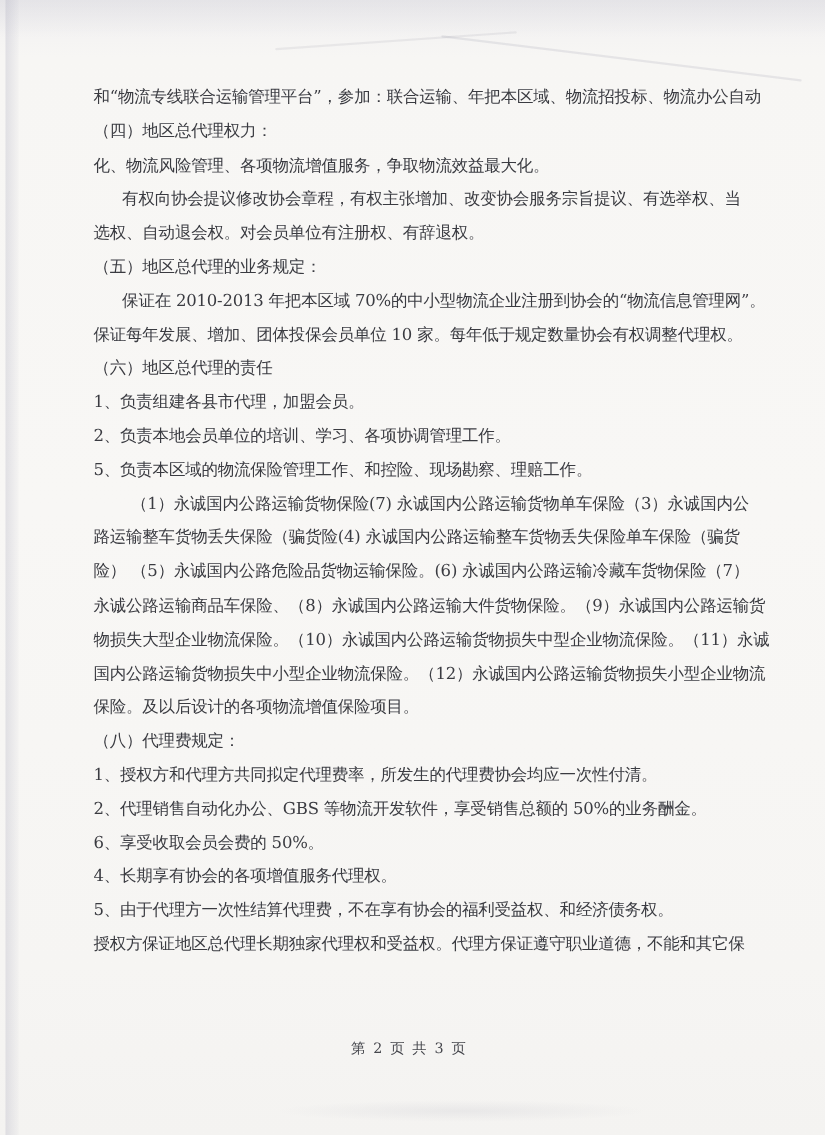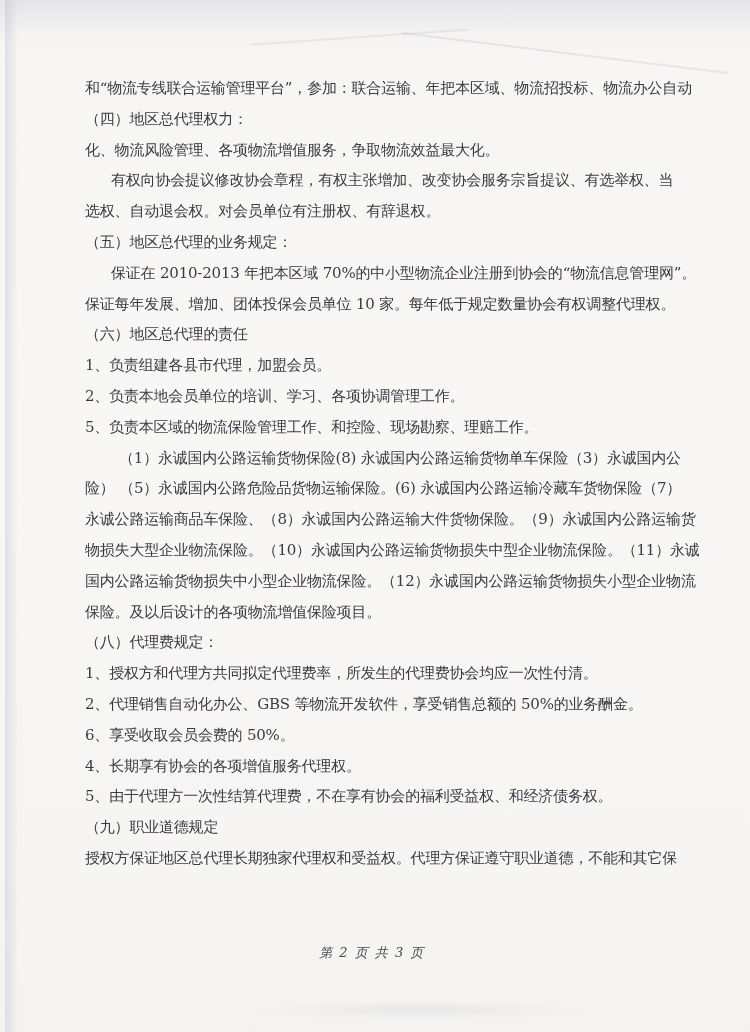--- a/index.html
+++ b/index.html
@@ -69,21 +69,20 @@
   .indent-2 { padding-left: 34px; }
   .footer {
     position: absolute;
     top: 944px;
     left: 0;
     width: 744px;
     text-align: center;
     font-size: 13px;
     letter-spacing: 1.5px;
     color: #46474d;
-    font-style: italic;
   }
 </style>
 </head>
 <body>
 
 <div class="page">
 
   <div class="edge-left"></div>
   <div class="edge-top"></div>
   <div class="crease-1"></div>
@@ -96,31 +95,31 @@
     <div class="line">化、物流风险管理、各项物流增值服务，争取物流效益最大化。</div>
     <div class="line indent-1">有权向协会提议修改协会章程，有权主张增加、改变协会服务宗旨提议、有选举权、当</div>
     <div class="line">选权、自动退会权。对会员单位有注册权、有辞退权。</div>
     <div class="line">（五）地区总代理的业务规定：</div>
     <div class="line indent-1">保证在 2010-2013 年把本区域 70%的中小型物流企业注册到协会的“物流信息管理网”。</div>
     <div class="line">保证每年发展、增加、团体投保会员单位 10 家。每年低于规定数量协会有权调整代理权。</div>
     <div class="line">（六）地区总代理的责任</div>
     <div class="line">1、负责组建各县市代理，加盟会员。</div>
     <div class="line">2、负责本地会员单位的培训、学习、各项协调管理工作。</div>
     <div class="line">5、负责本区域的物流保险管理工作、和控险、现场勘察、理赔工作。</div>
-    <div class="line indent-2">（1）永诚国内公路运输货物保险(8) 永诚国内公路运输货物单车保险（3）永诚国内公</div>
+    <div class="line indent-2">（1）永诚国内公路运输货物保险(7) 永诚国内公路运输货物单车保险（3）永诚国内公</div>
+    <div class="line">路运输整车货物丢失保险（骗货险(4) 永诚国内公路运输整车货物丢失保险单车保险（骗货</div>
     <div class="line">险） （5）永诚国内公路危险品货物运输保险。(6) 永诚国内公路运输冷藏车货物保险（7）</div>
     <div class="line">永诚公路运输商品车保险、（8）永诚国内公路运输大件货物保险。（9）永诚国内公路运输货</div>
     <div class="line">物损失大型企业物流保险。（10）永诚国内公路运输货物损失中型企业物流保险。（11）永诚</div>
     <div class="line">国内公路运输货物损失中小型企业物流保险。（12）永诚国内公路运输货物损失小型企业物流</div>
     <div class="line">保险。及以后设计的各项物流增值保险项目。</div>
     <div class="line">（八）代理费规定：</div>
     <div class="line">1、授权方和代理方共同拟定代理费率，所发生的代理费协会均应一次性付清。</div>
     <div class="line">2、代理销售自动化办公、GBS 等物流开发软件，享受销售总额的 50%的业务酬金。</div>
     <div class="line">6、享受收取会员会费的 50%。</div>
     <div class="line">4、长期享有协会的各项增值服务代理权。</div>
     <div class="line">5、由于代理方一次性结算代理费，不在享有协会的福利受益权、和经济债务权。</div>
-    <div class="line">（九）职业道德规定</div>
     <div class="line">授权方保证地区总代理长期独家代理权和受益权。代理方保证遵守职业道德，不能和其它保</div>
   </div>
 
   <div class="footer">第 2 页 共 3 页</div>
 
 </div>
 
 </body></html>

